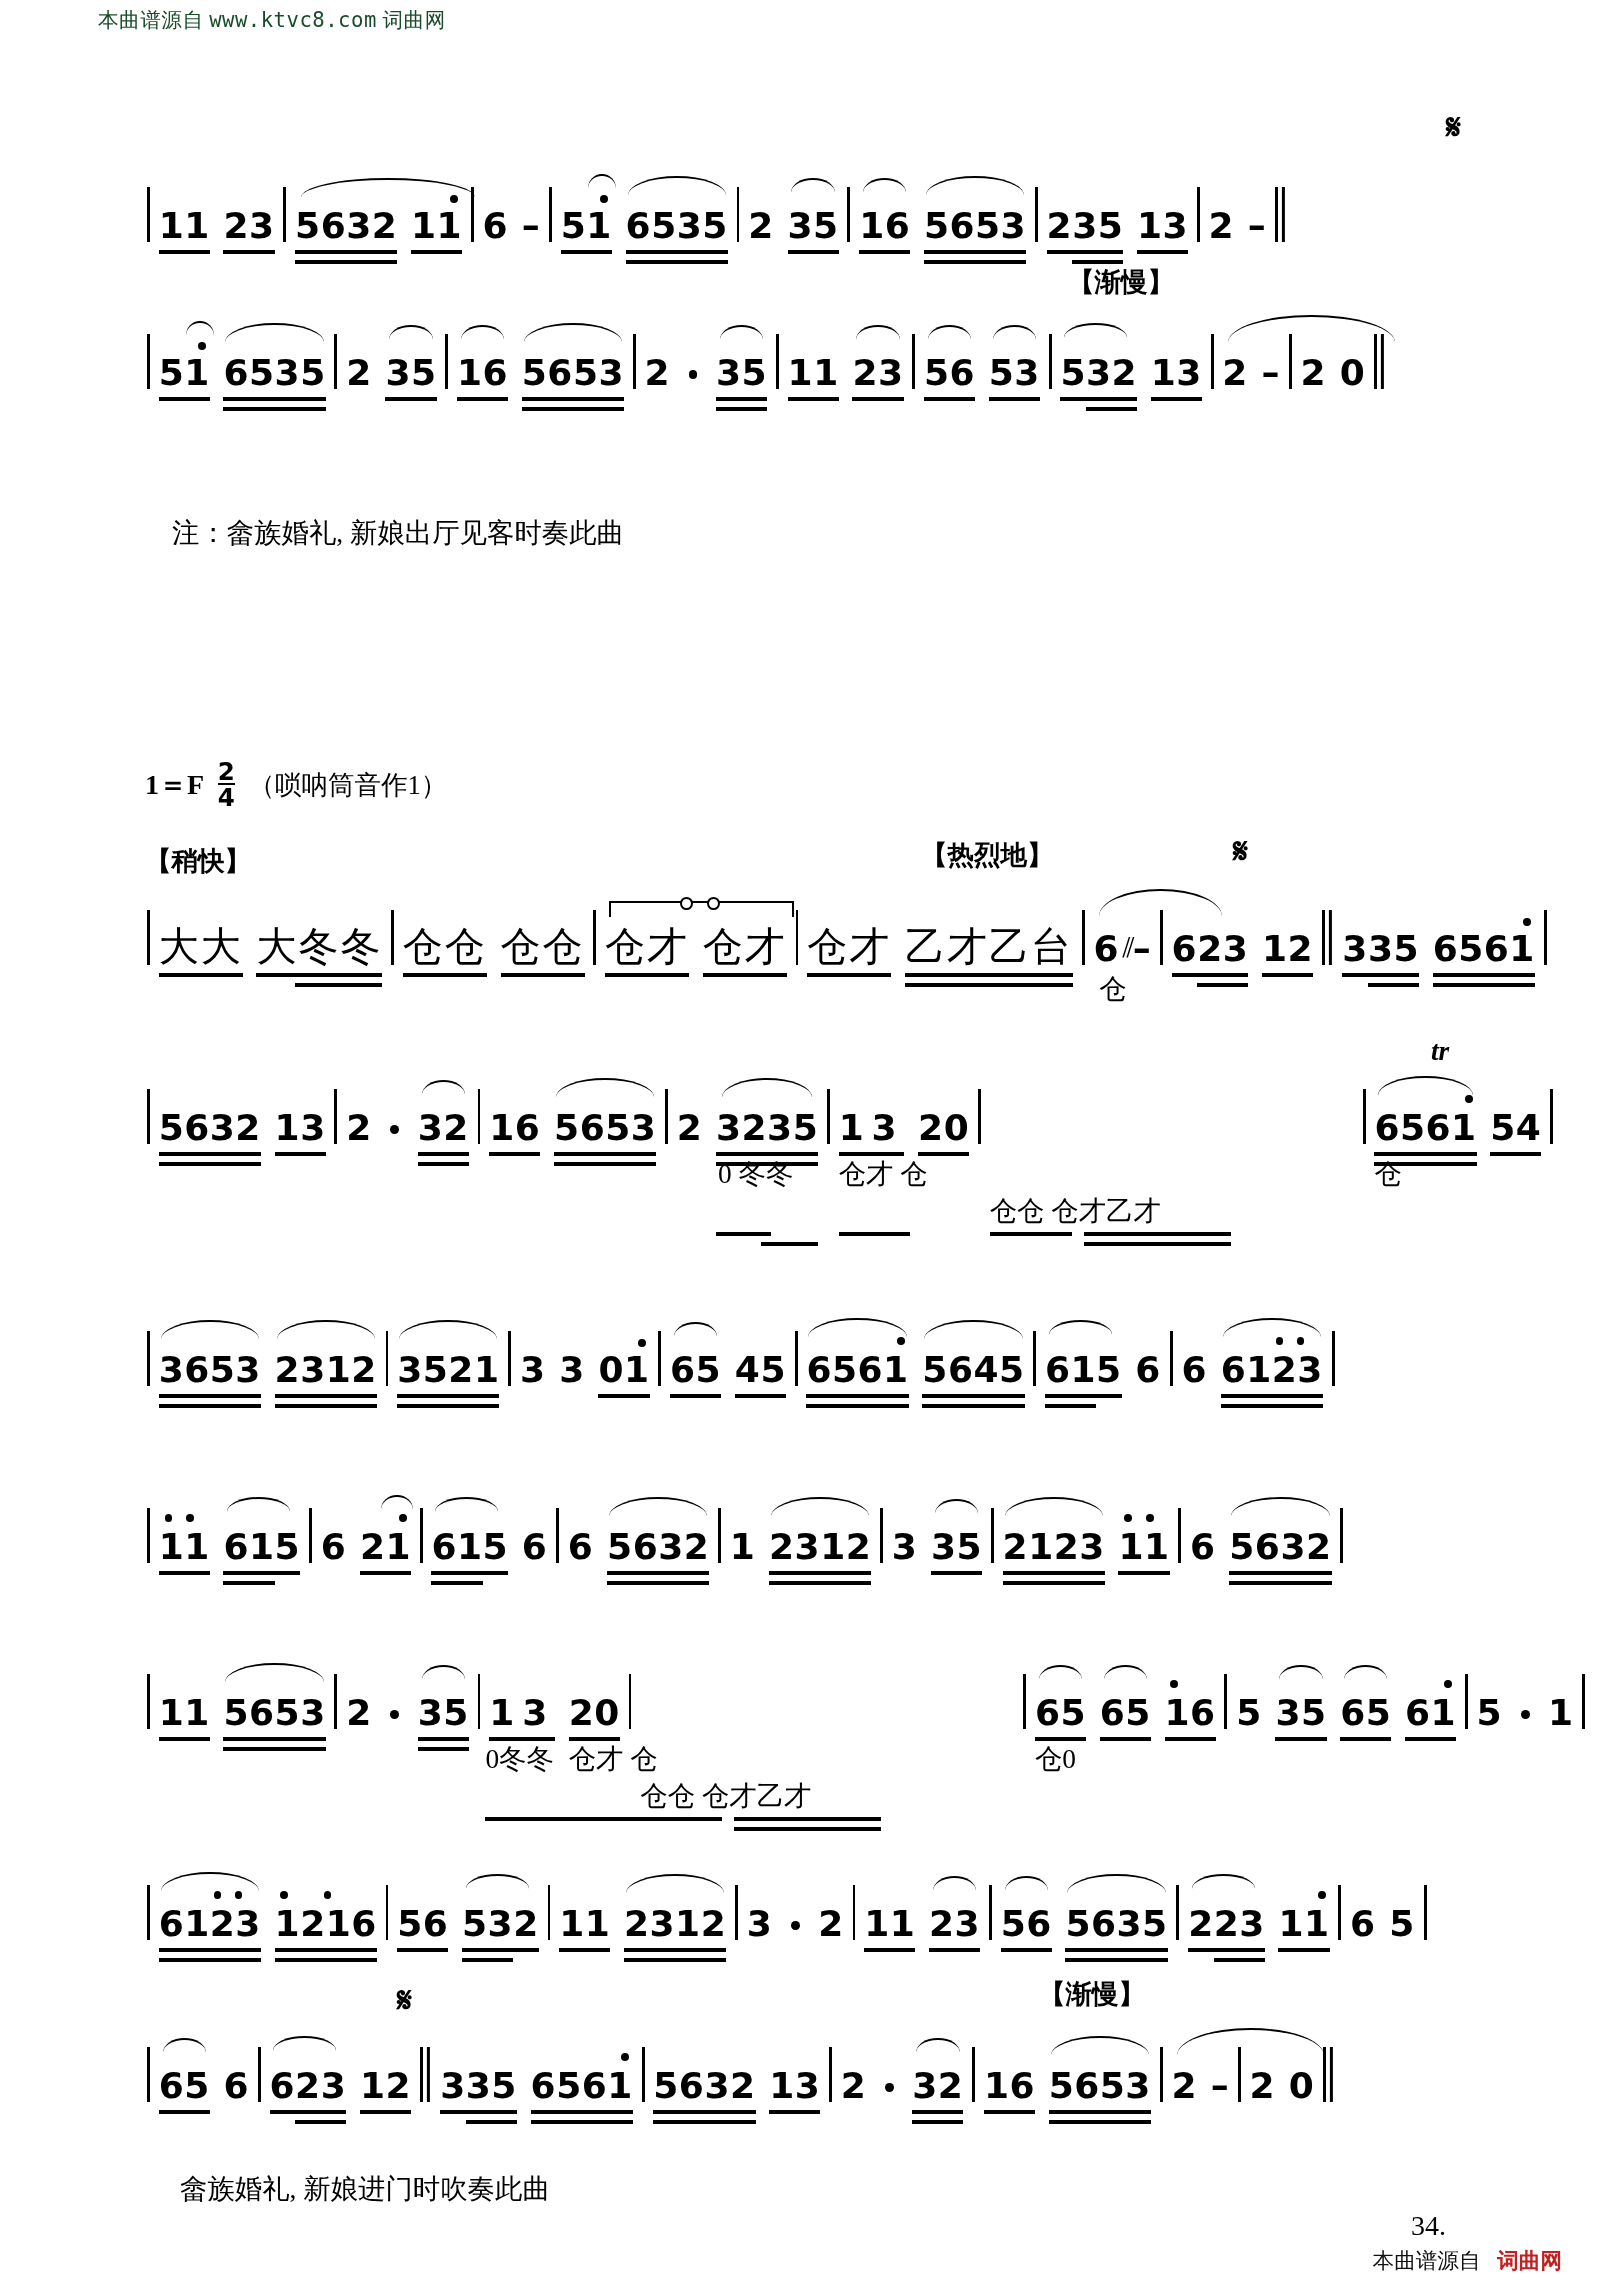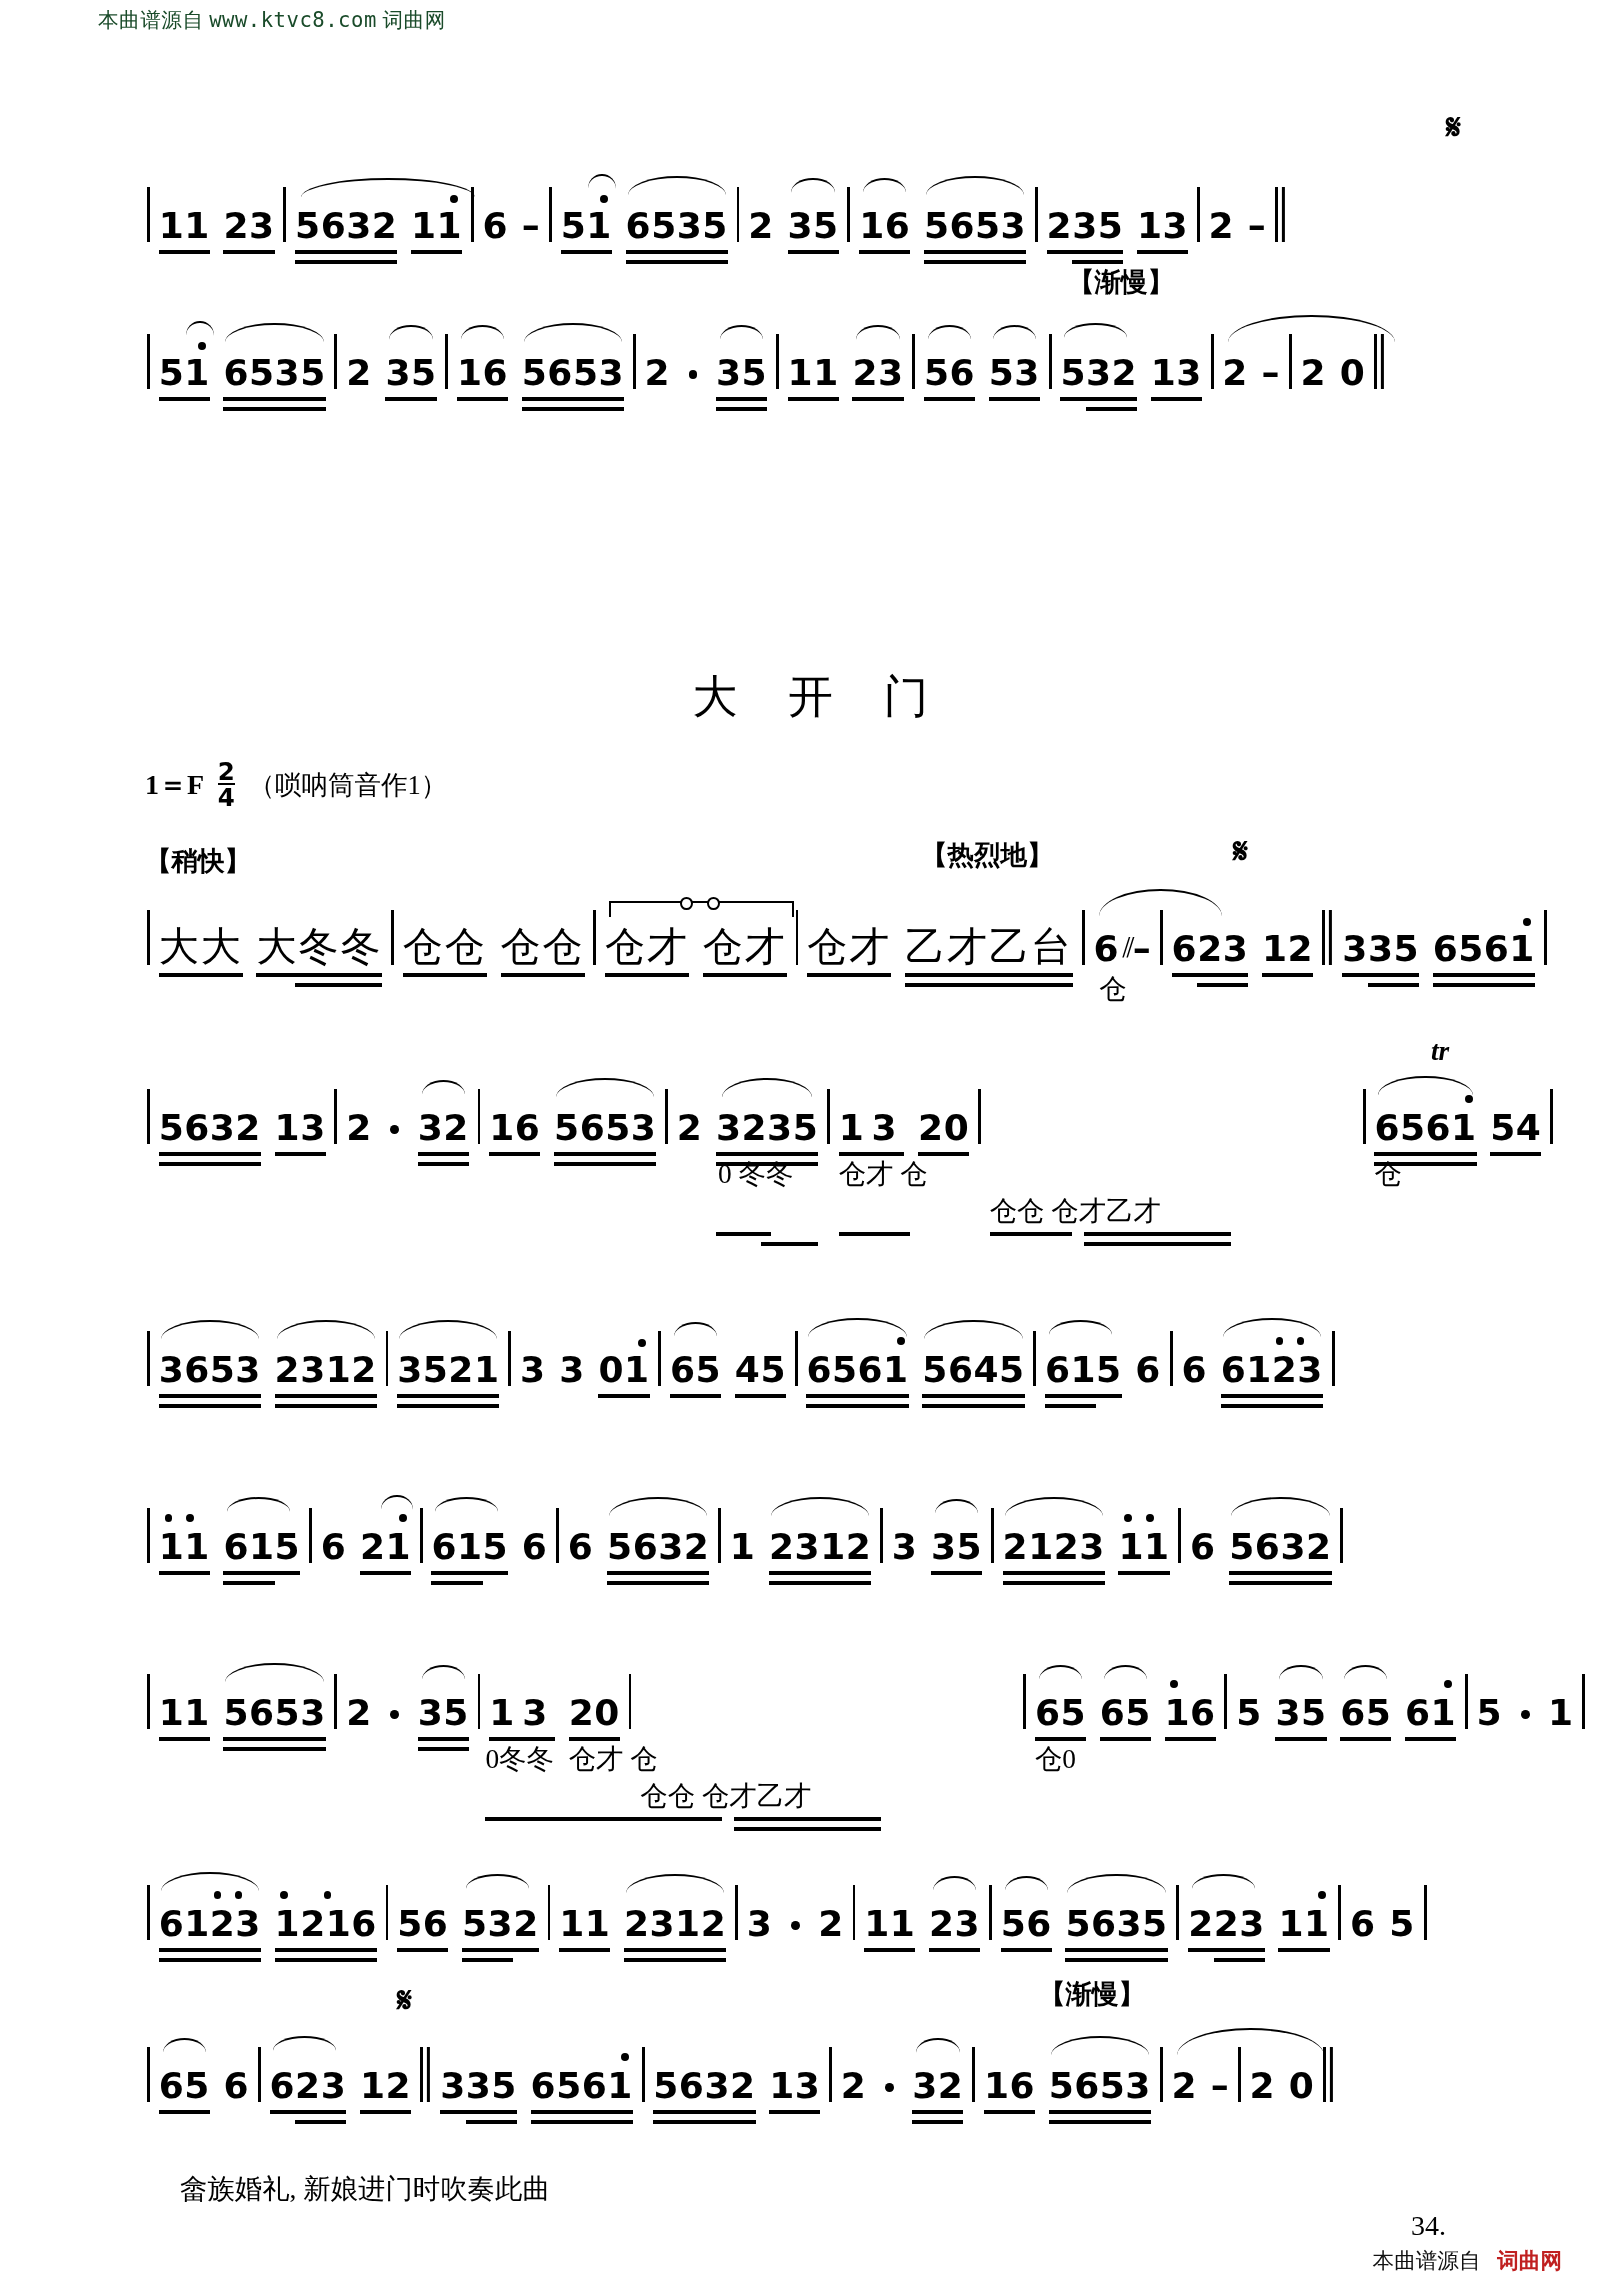--- a/index.html
+++ b/index.html
@@ -553,22 +553,22 @@
           <span class="digits">2</span>
         </span>
         <span class="cell">
           <span class="digits">0</span>
         </span>
       </span>
       <span class="bar end"></span>
     </div>
   </div>
 
-
-  <div class="song-title" style="top:667px; padding-left:19.6px;">大 开 门</div>
+  <div class="note-line" style="left:172px; top:515px;">注：畲族婚礼, 新娘出厅见客时奏此曲</div>
+
 
   <div class="keysig" style="left:145px; top:760px;">
     <span class="kf">1＝F</span>
     <span class="meter">
       <span class="num">2</span>
       <span class="den">4</span>
     </span>
     <span class="instr">（唢呐筒音作1）</span>
   </div>
 

